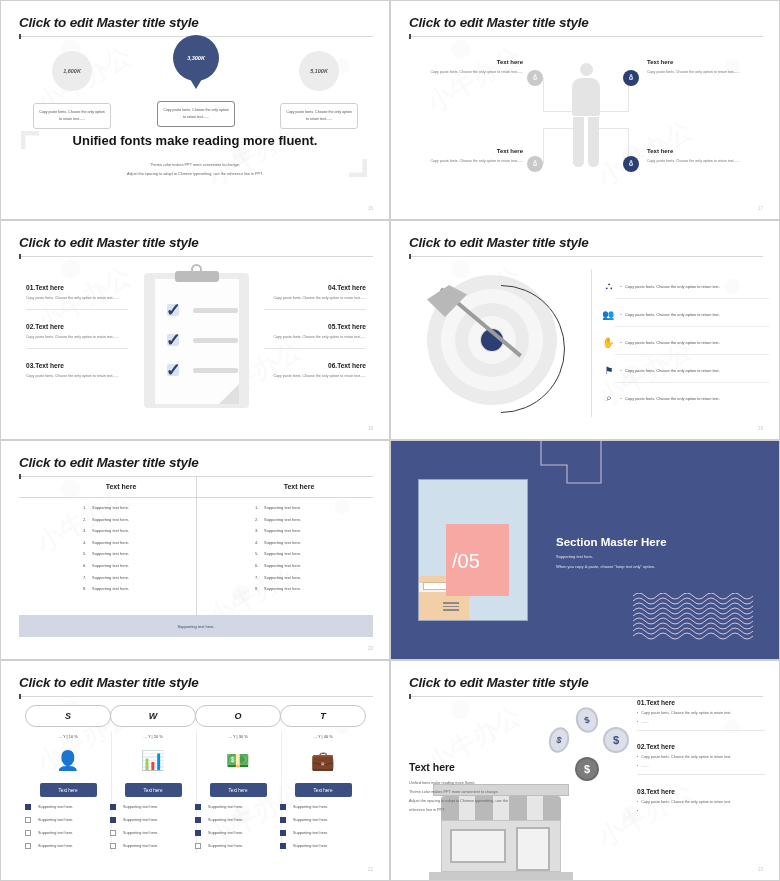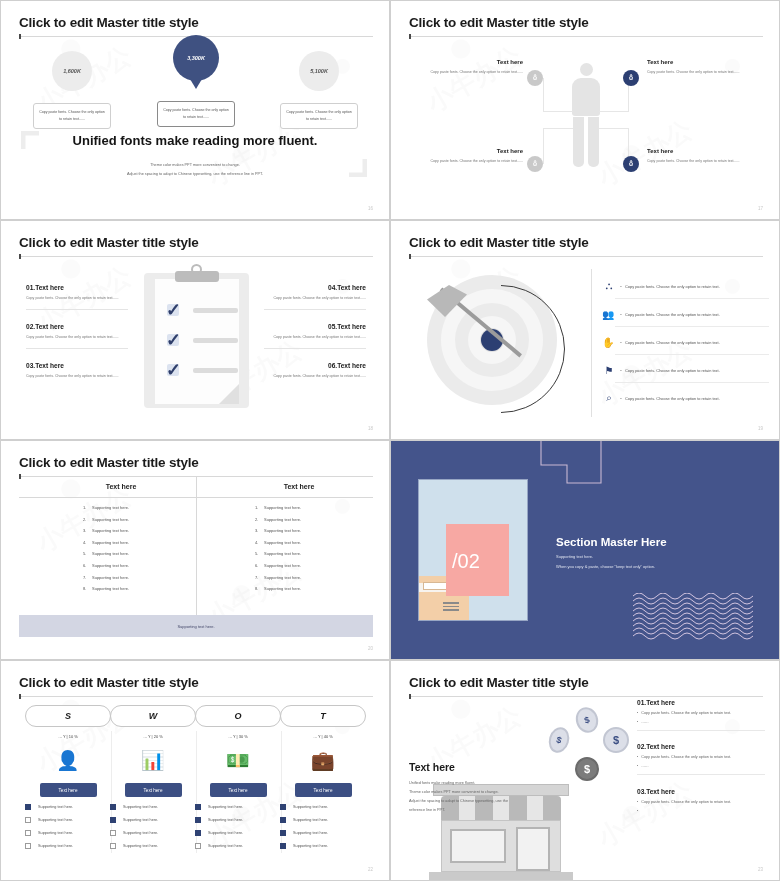--- a/index.html
+++ b/index.html
@@ -31,21 +31,21 @@
   .wm::before, .wm::after{
     content:"小牛办公"; position:absolute;
     font-size:26px; color:rgba(0,0,0,.045); font-weight:700;
     transform: rotate(-30deg); white-space:nowrap;
   }
   .wm::before{ left:8%; top:28%; }
   .wm::after{ left:52%; top:62%; }
 
   .title {
     position:absolute; left:18px; top:14px;
-    font-size:13.5px; font-weight:700; color:#1b1b1b; letter-spacing:-.2px;
+    font-size:13.5px; font-weight:700; color:#1b1b1b; letter-spacing:-.2px;font-style:italic;
   }
   .title-rule {
     position:absolute; left:18px; right:16px; top:35px;
     height:1px; background:#d8d8d8;
   }
   .title-tick {
     position:absolute; left:18px; top:33px; width:2px; height:5px; background:#4a4a4a;
   }
   .pageno {
     position:absolute; right:16px; bottom:8px;
@@ -440,21 +440,21 @@
     </div>
     <div class="pageno">20</div>
   </div>
 
   <div class="slide s6">
     <div class="s6-img">
       <div class="base"></div>
       <div class="base2"></div>
       <div class="seat"></div>
       <div class="pink"></div>
-      <div class="num">/02</div>
+      <div class="num">/05</div>
       <div class="lines">
           <i></i>
           <i></i>
           <i></i>
         </div>
     </div>
 
     <div class="s6-outline">
       <svg width="90" height="50" viewBox="0 0 90 50">
         <path d="M2 -10 L2 28 L28 28 L28 46 L62 46 L62 0 L40 0 L40 -10" fill="none" stroke="#c9b8d4" stroke-width="1.1"></path>

